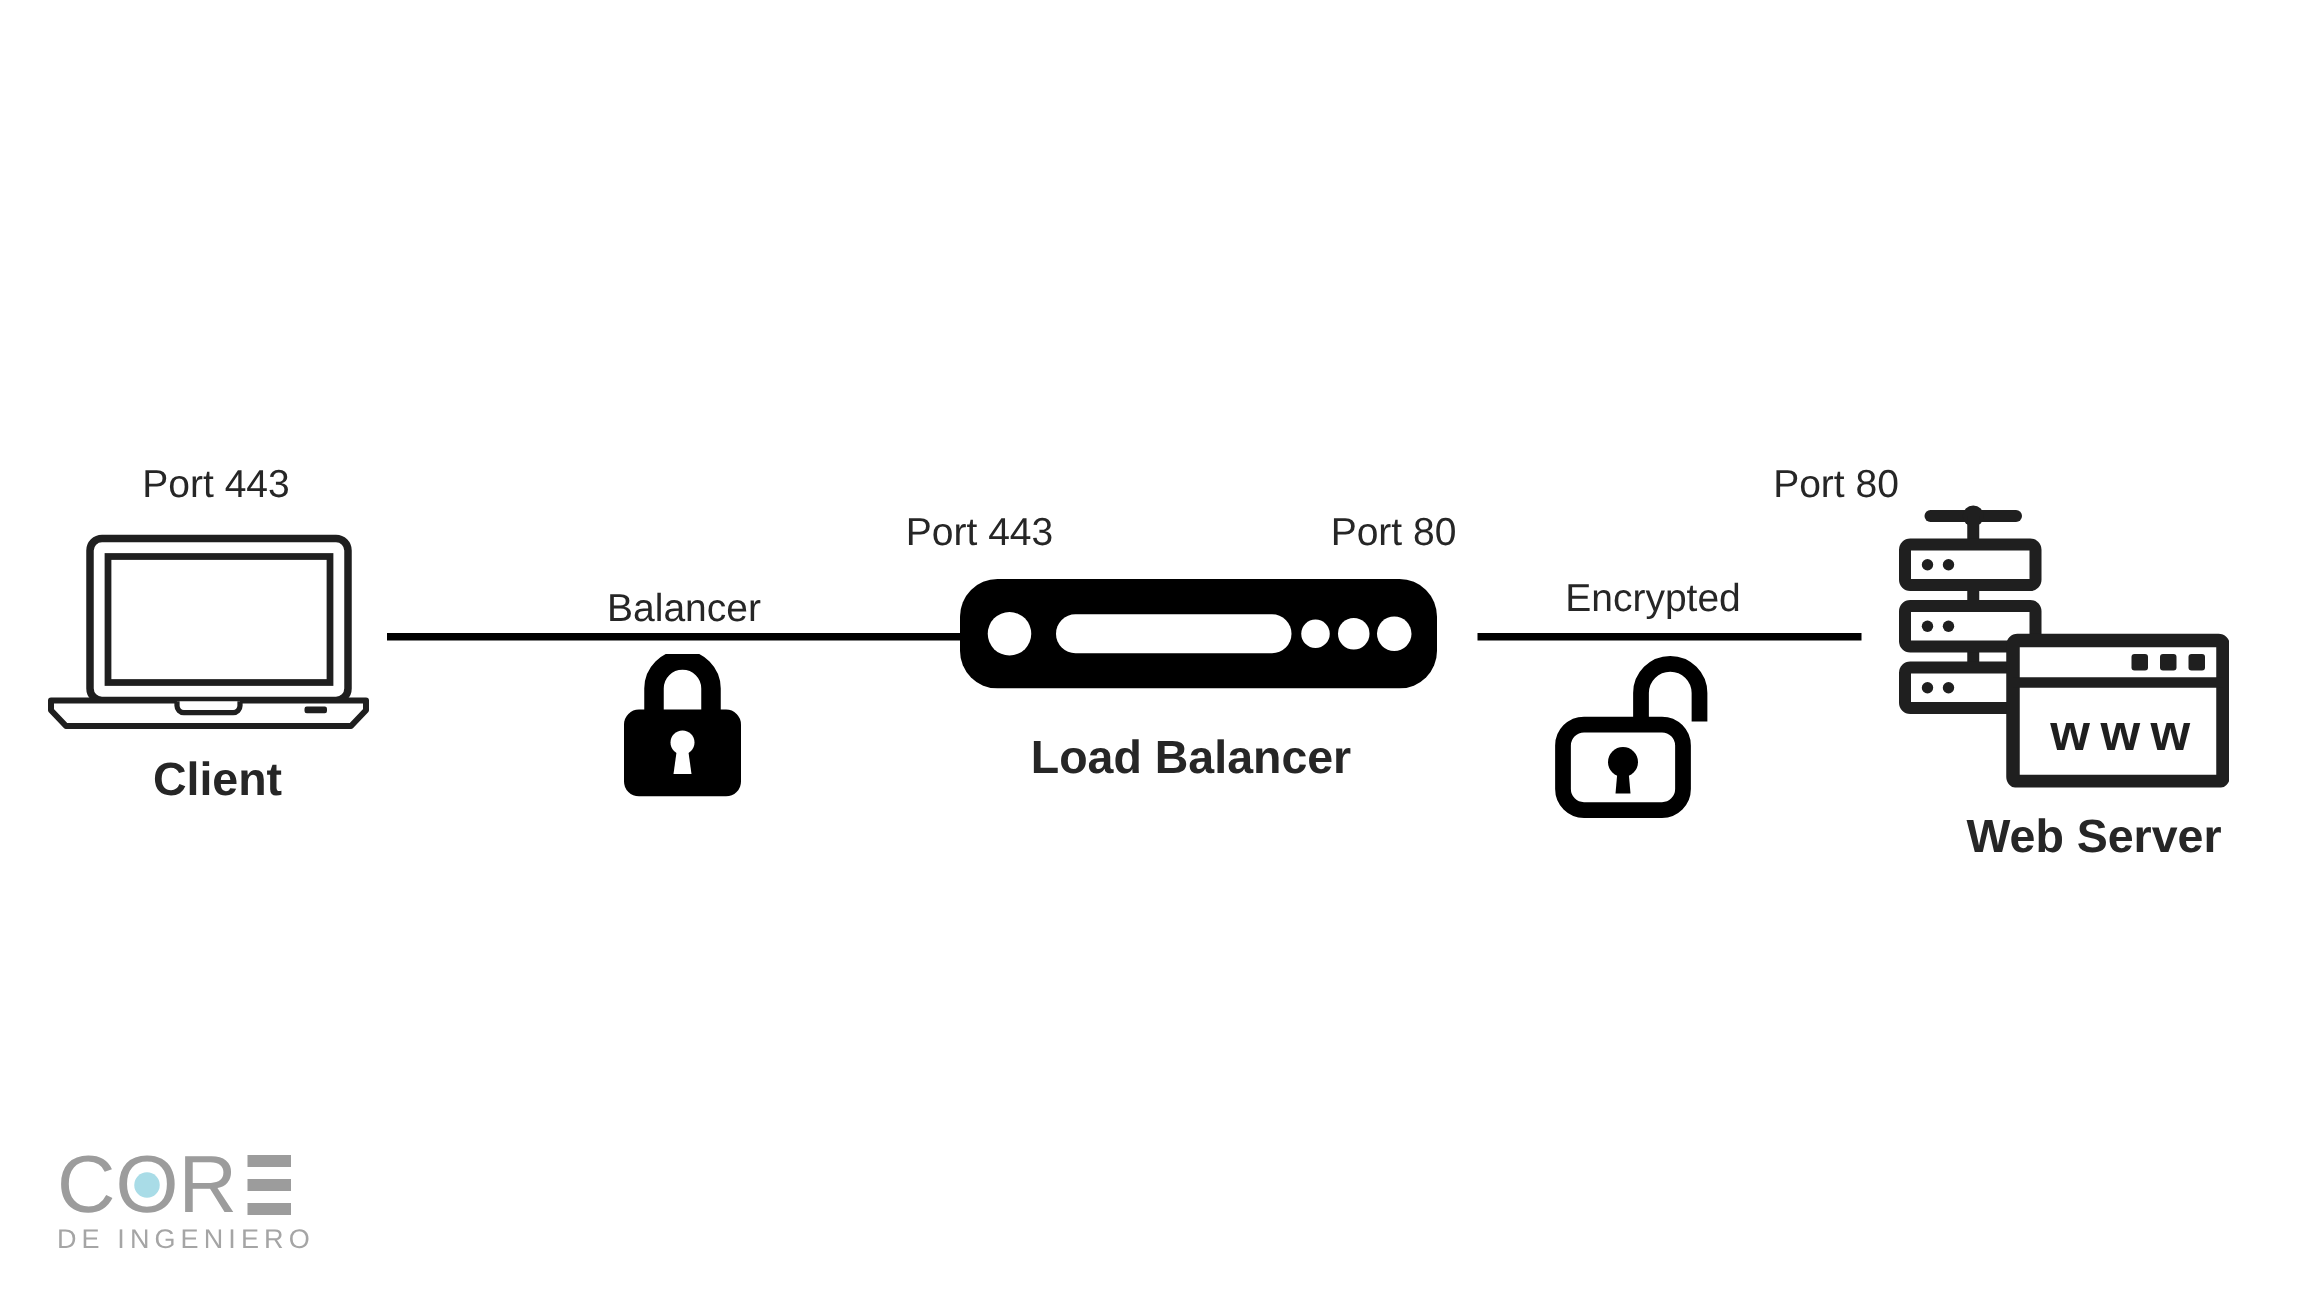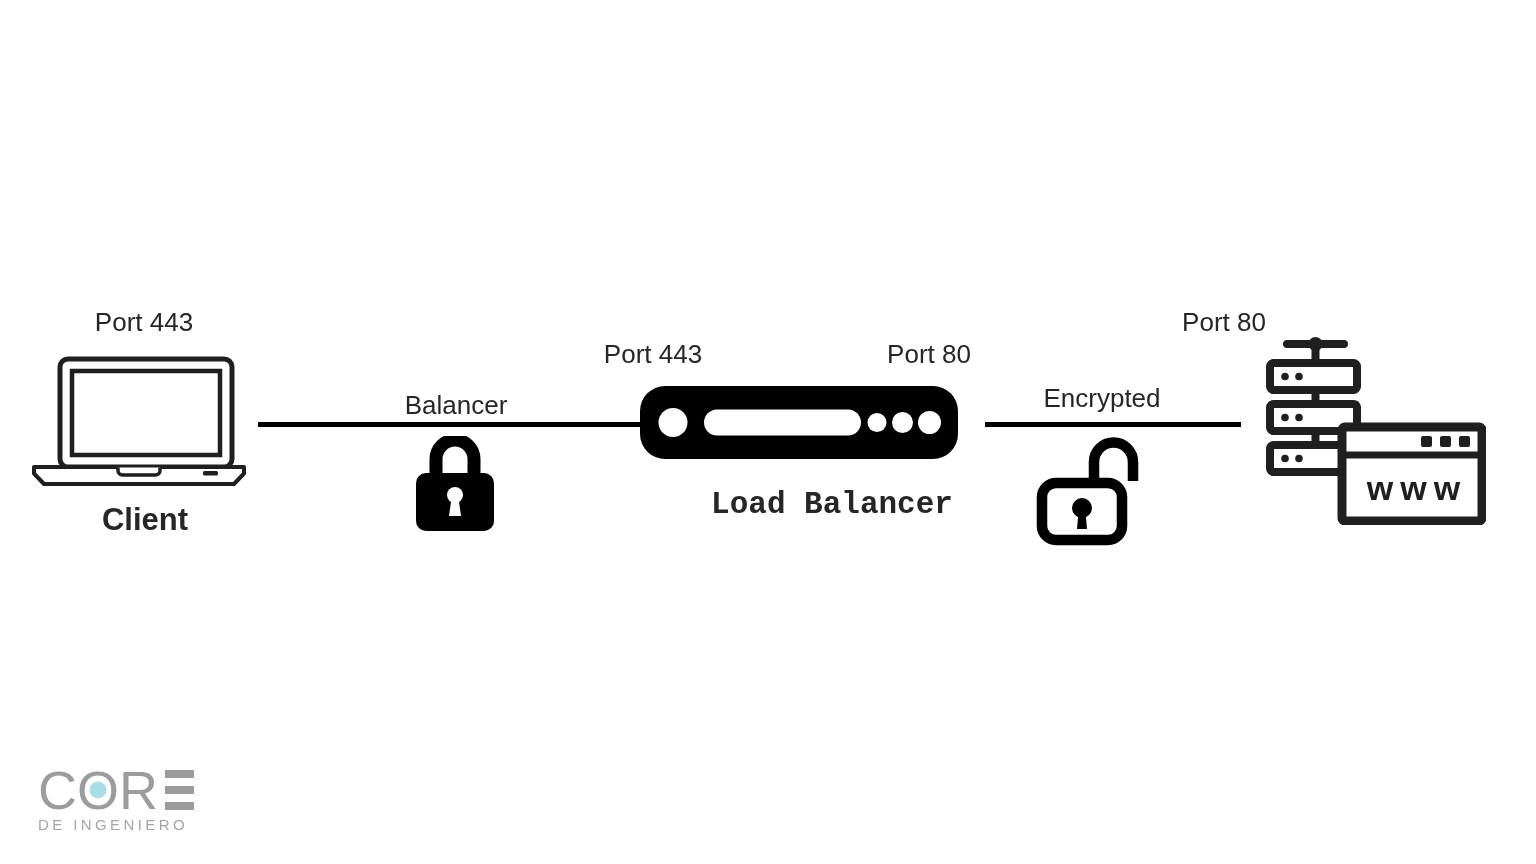--- a/index.html
+++ b/index.html
@@ -43,21 +43,21 @@
   }
   .logo-o-wrap{position:relative;display:inline-block;}
   .logo-o-dot{
     position:absolute;left:50%;top:23px;width:17px;height:17px;
     border-radius:50%;background:var(--logo-blue);transform:translate(-50%,-50%);
   }
   .logo-e{display:inline-block;width:29px;margin-left:7px;padding-top:3px;}
   .logo-e-bar{height:8px;background:var(--logo-gray);margin-bottom:8px;}
   .logo-e-bar:last-child{margin-bottom:0;}
   .logo-subtitle{
-    margin-top:3px;font-size:15px;letter-spacing:3.4px;
+    margin-top:3px;font-size:18px;letter-spacing:3.4px;
     color:var(--logo-subtitle-gray);font-weight:400;white-space:nowrap;
   }
 </style>
 </head>
 <body>
 
 <div class="canvas">
 
   <div class="lbl port-lbl" style="left:144px;top:308px;">Port 443</div>
 
@@ -87,21 +87,21 @@
 
   <svg class="abs" style="left:640px;top:386px;" width="318" height="73" viewBox="0 0 318 73">
     <rect class="ink-f" width="318" height="73" rx="25"></rect>
     <circle cx="33" cy="36.5" r="14.5" fill="#ffffff"></circle>
     <rect x="64" y="23.5" width="157" height="26" rx="13" fill="#ffffff"></rect>
     <circle cx="237" cy="36.5" r="9.5" fill="#ffffff"></circle>
     <circle cx="262.5" cy="36.5" r="10.5" fill="#ffffff"></circle>
     <circle cx="289.5" cy="36.5" r="11.5" fill="#ffffff"></circle>
   </svg>
 
-  <div class="lbl node-lbl" style="left:832px;top:487px;font-family:Liberation Mono, monospace;">Load Balancer</div>
+  <div class="lbl node-lbl" style="left:794px;top:487px;">Load Balancer</div>
 
   <div class="connector" style="left:985px;top:422px;width:256px;"></div>
 
   <div class="lbl link-lbl" style="left:1102px;top:384px;">Encrypted</div>
 
   <svg class="abs" style="left:1036px;top:435px;" width="106" height="112" viewBox="0 0 106 112">
     <path class="ink-s" d="M58 50 V27 A19.5 19.5 0 0 1 97 27 V46" fill="none" stroke-width="10.5"></path>
     <rect class="ink-s" x="6" y="48" width="80" height="57" rx="14" fill="#ffffff" stroke-width="10.5"></rect>
     <circle class="ink-f" cx="46" cy="73" r="10"></circle>
     <path class="ink-f" d="M42.5 77 L41 94 H51 L49.5 77 Z"></path>
@@ -131,20 +131,21 @@
     <g>
       <rect class="ic" x="82" y="94" width="140" height="94" rx="3" fill="#ffffff" stroke-width="9"></rect>
       <path class="ic" d="M82 122 H222" fill="none" stroke-width="7"></path>
       <rect class="icf" x="161" y="103" width="11" height="11" rx="2"></rect>
       <rect class="icf" x="180" y="103" width="11" height="11" rx="2"></rect>
       <rect class="icf" x="199" y="103" width="11" height="11" rx="2"></rect>
       <text class="www-text" x="157" y="167" text-anchor="middle">www</text>
     </g>
   </svg>
 
+  <div class="lbl node-lbl" style="left:1396px;top:540px;">Web Server</div>
 
   <div class="logo">
     <div class="logo-row">
       <span class="logo-letter">C</span>
       <span class="logo-o-wrap">
         <span class="logo-o-dot"></span>
         <span class="logo-letter">O</span>
       </span>
       <span class="logo-letter">R</span>
       <span class="logo-e">

